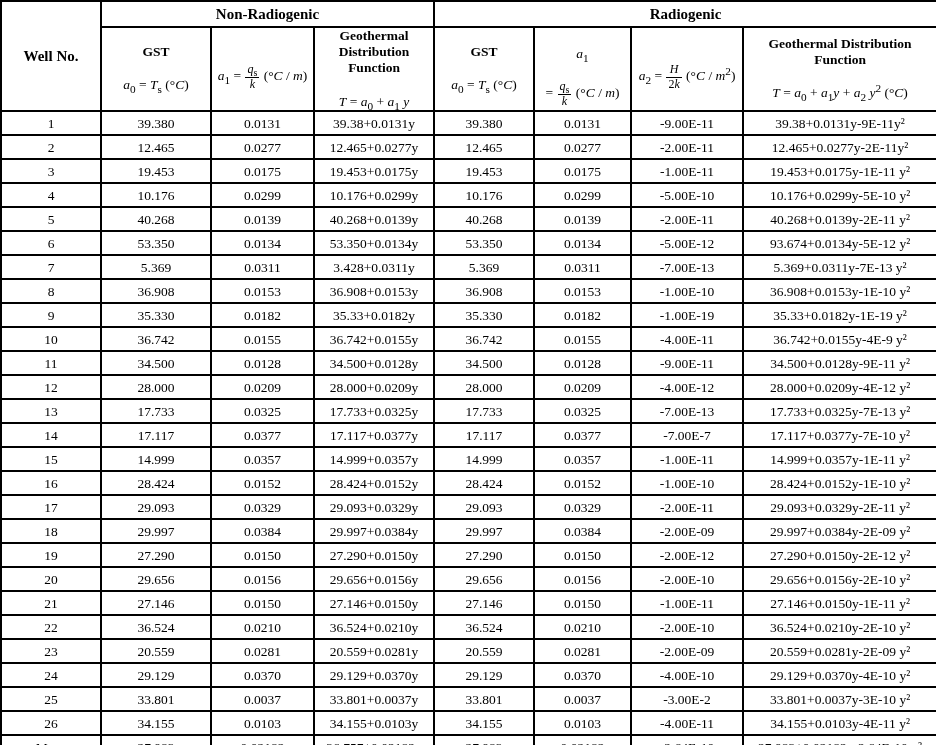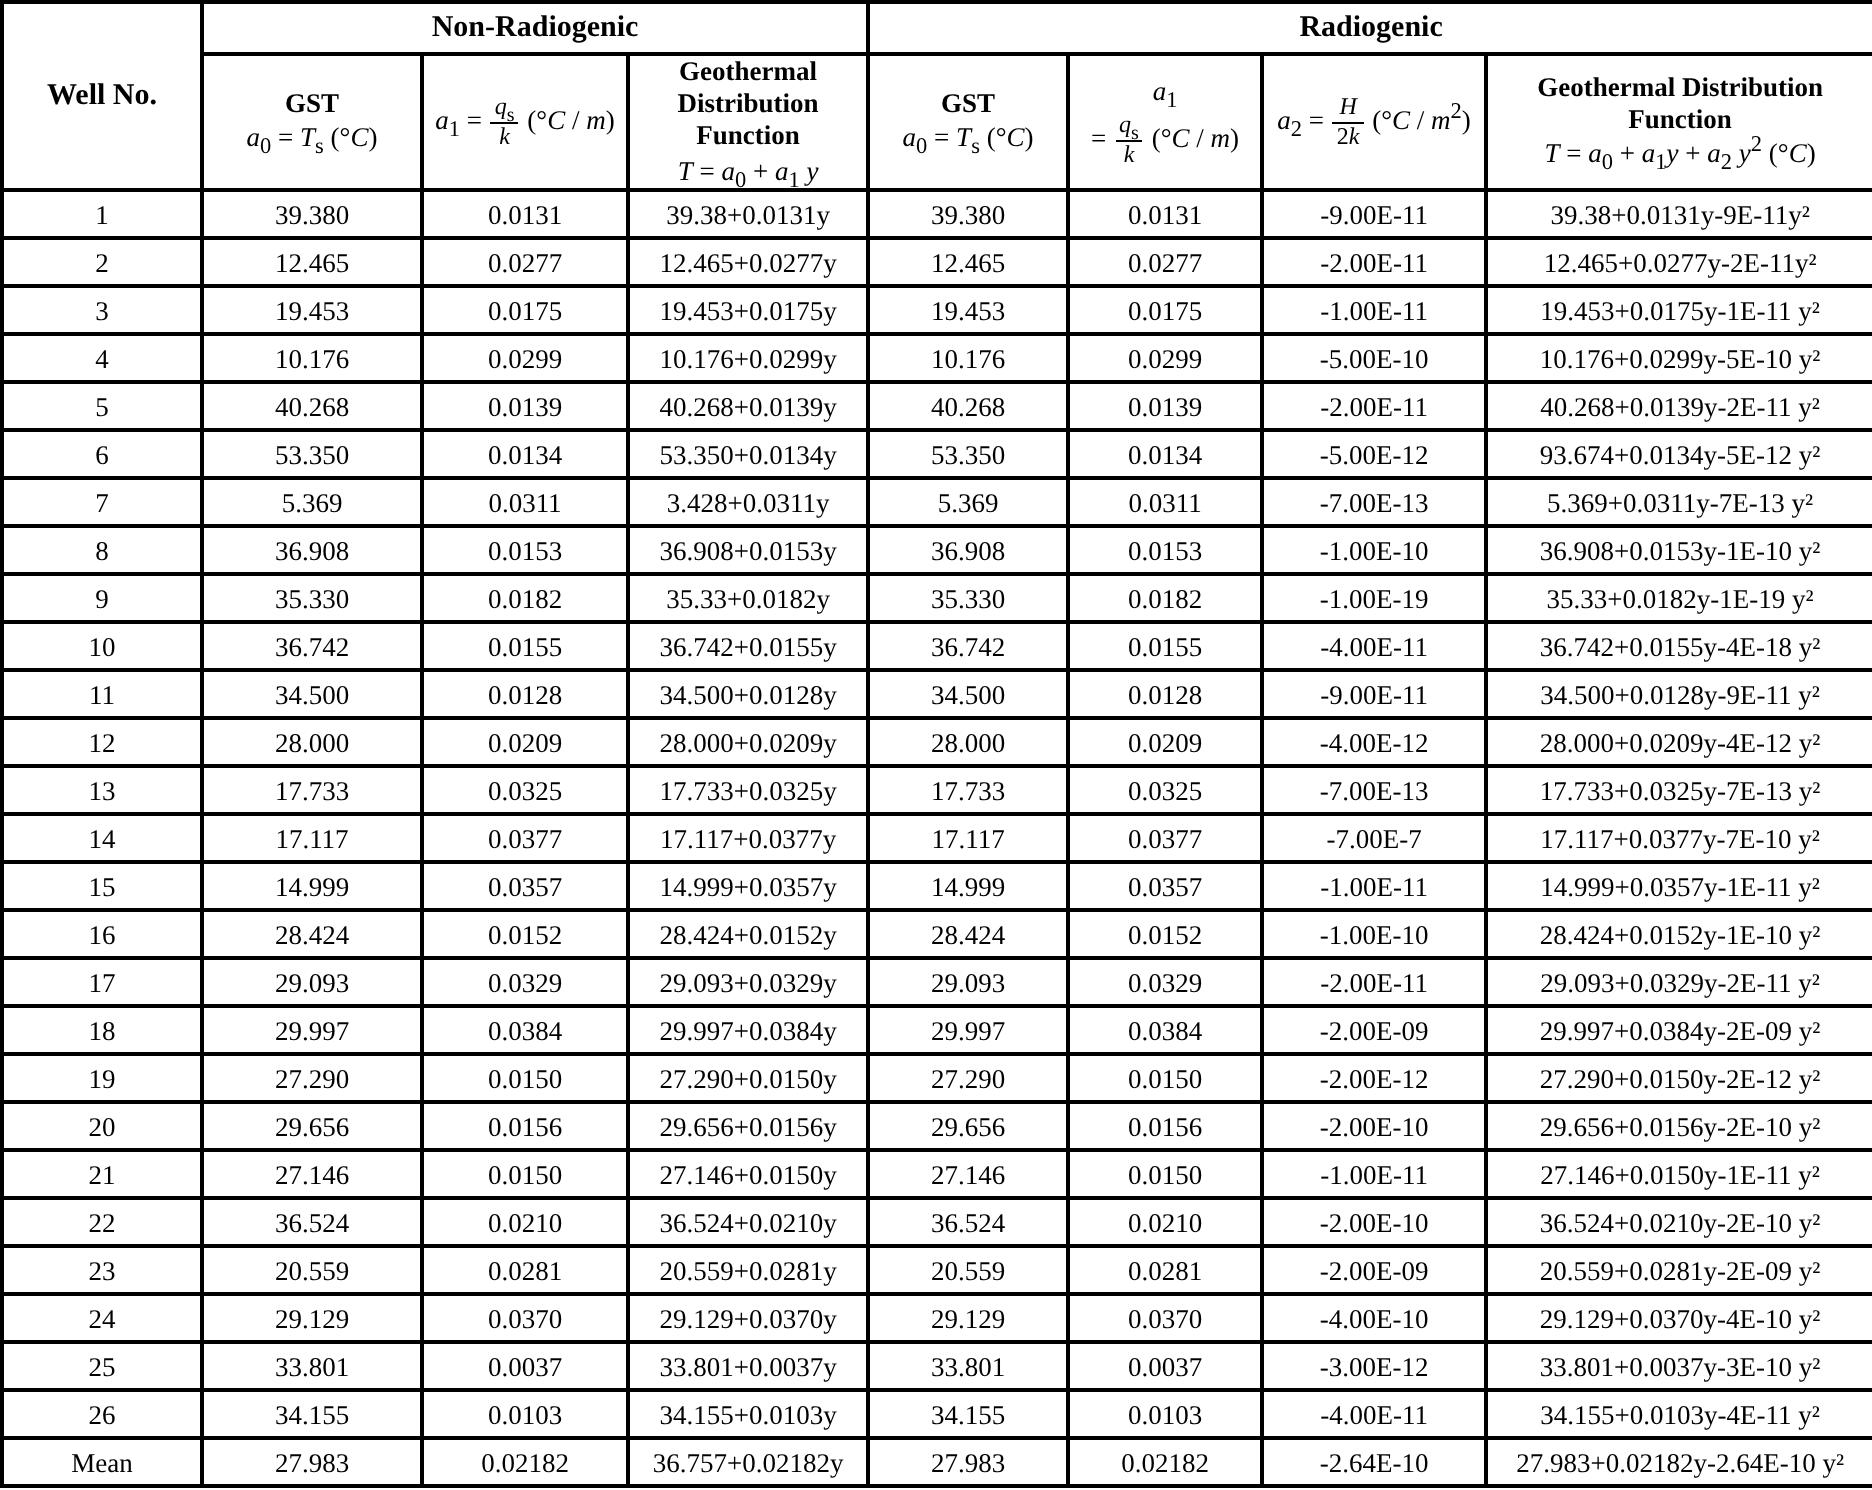--- a/index.html
+++ b/index.html
@@ -15,21 +15,21 @@
   table.gt th, table.gt td{
     border:2px solid #000000;
     padding:0 2px;
     text-align:center;
     vertical-align:middle;
     overflow:hidden;
   }
   thead tr.band th{height:24px;font-size:15px;font-weight:bold;}
   thead tr.sub th{height:64px;font-size:13.5px;}
   th .t{font-weight:bold;line-height:1.2;}
-  th .f{font-weight:normal;line-height:1.25;margin-top:1px;}
+  th .f{font-weight:normal;line-height:1.25;margin-top:17px;}
   th.well{font-size:14px;font-weight:bold;margin-left:32px;}
   tbody td{height:22px;font-size:13.5px;font-weight:normal;line-height:1;}
   td.formula, th .nowrap{white-space:nowrap;}
   i{font-style:italic;}
   
   .fr{display:inline-block;vertical-align:middle;text-align:center;line-height:1;margin:0 1px;}
   .fr>span{display:block;padding:0 2px;font-size:12px;line-height:1.15;}
   .fr>span:first-child{border-bottom:1px solid #000000;}
   sub,sup{line-height:0;}
 </style>
@@ -181,21 +181,21 @@
     <td class="formula">35.33+0.0182y-1E-19 y²</td>
   </tr>
         <tr>
     <td>10</td>
     <td>36.742</td>
     <td>0.0155</td>
     <td class="formula">36.742+0.0155y</td>
     <td>36.742</td>
     <td>0.0155</td>
     <td>-4.00E-11</td>
-    <td class="formula">36.742+0.0155y-4E-18 y²</td>
+    <td class="formula">36.742+0.0155y-4E-9 y²</td>
   </tr>
         <tr>
     <td>11</td>
     <td>34.500</td>
     <td>0.0128</td>
     <td class="formula">34.500+0.0128y</td>
     <td>34.500</td>
     <td>0.0128</td>
     <td>-9.00E-11</td>
     <td class="formula">34.500+0.0128y-9E-11 y²</td>
@@ -330,21 +330,21 @@
     <td>-4.00E-10</td>
     <td class="formula">29.129+0.0370y-4E-10 y²</td>
   </tr>
         <tr>
     <td>25</td>
     <td>33.801</td>
     <td>0.0037</td>
     <td class="formula">33.801+0.0037y</td>
     <td>33.801</td>
     <td>0.0037</td>
-    <td>-3.00E-12</td>
+    <td>-3.00E-2</td>
     <td class="formula">33.801+0.0037y-3E-10 y²</td>
   </tr>
         <tr>
     <td>26</td>
     <td>34.155</td>
     <td>0.0103</td>
     <td class="formula">34.155+0.0103y</td>
     <td>34.155</td>
     <td>0.0103</td>
     <td>-4.00E-11</td>

